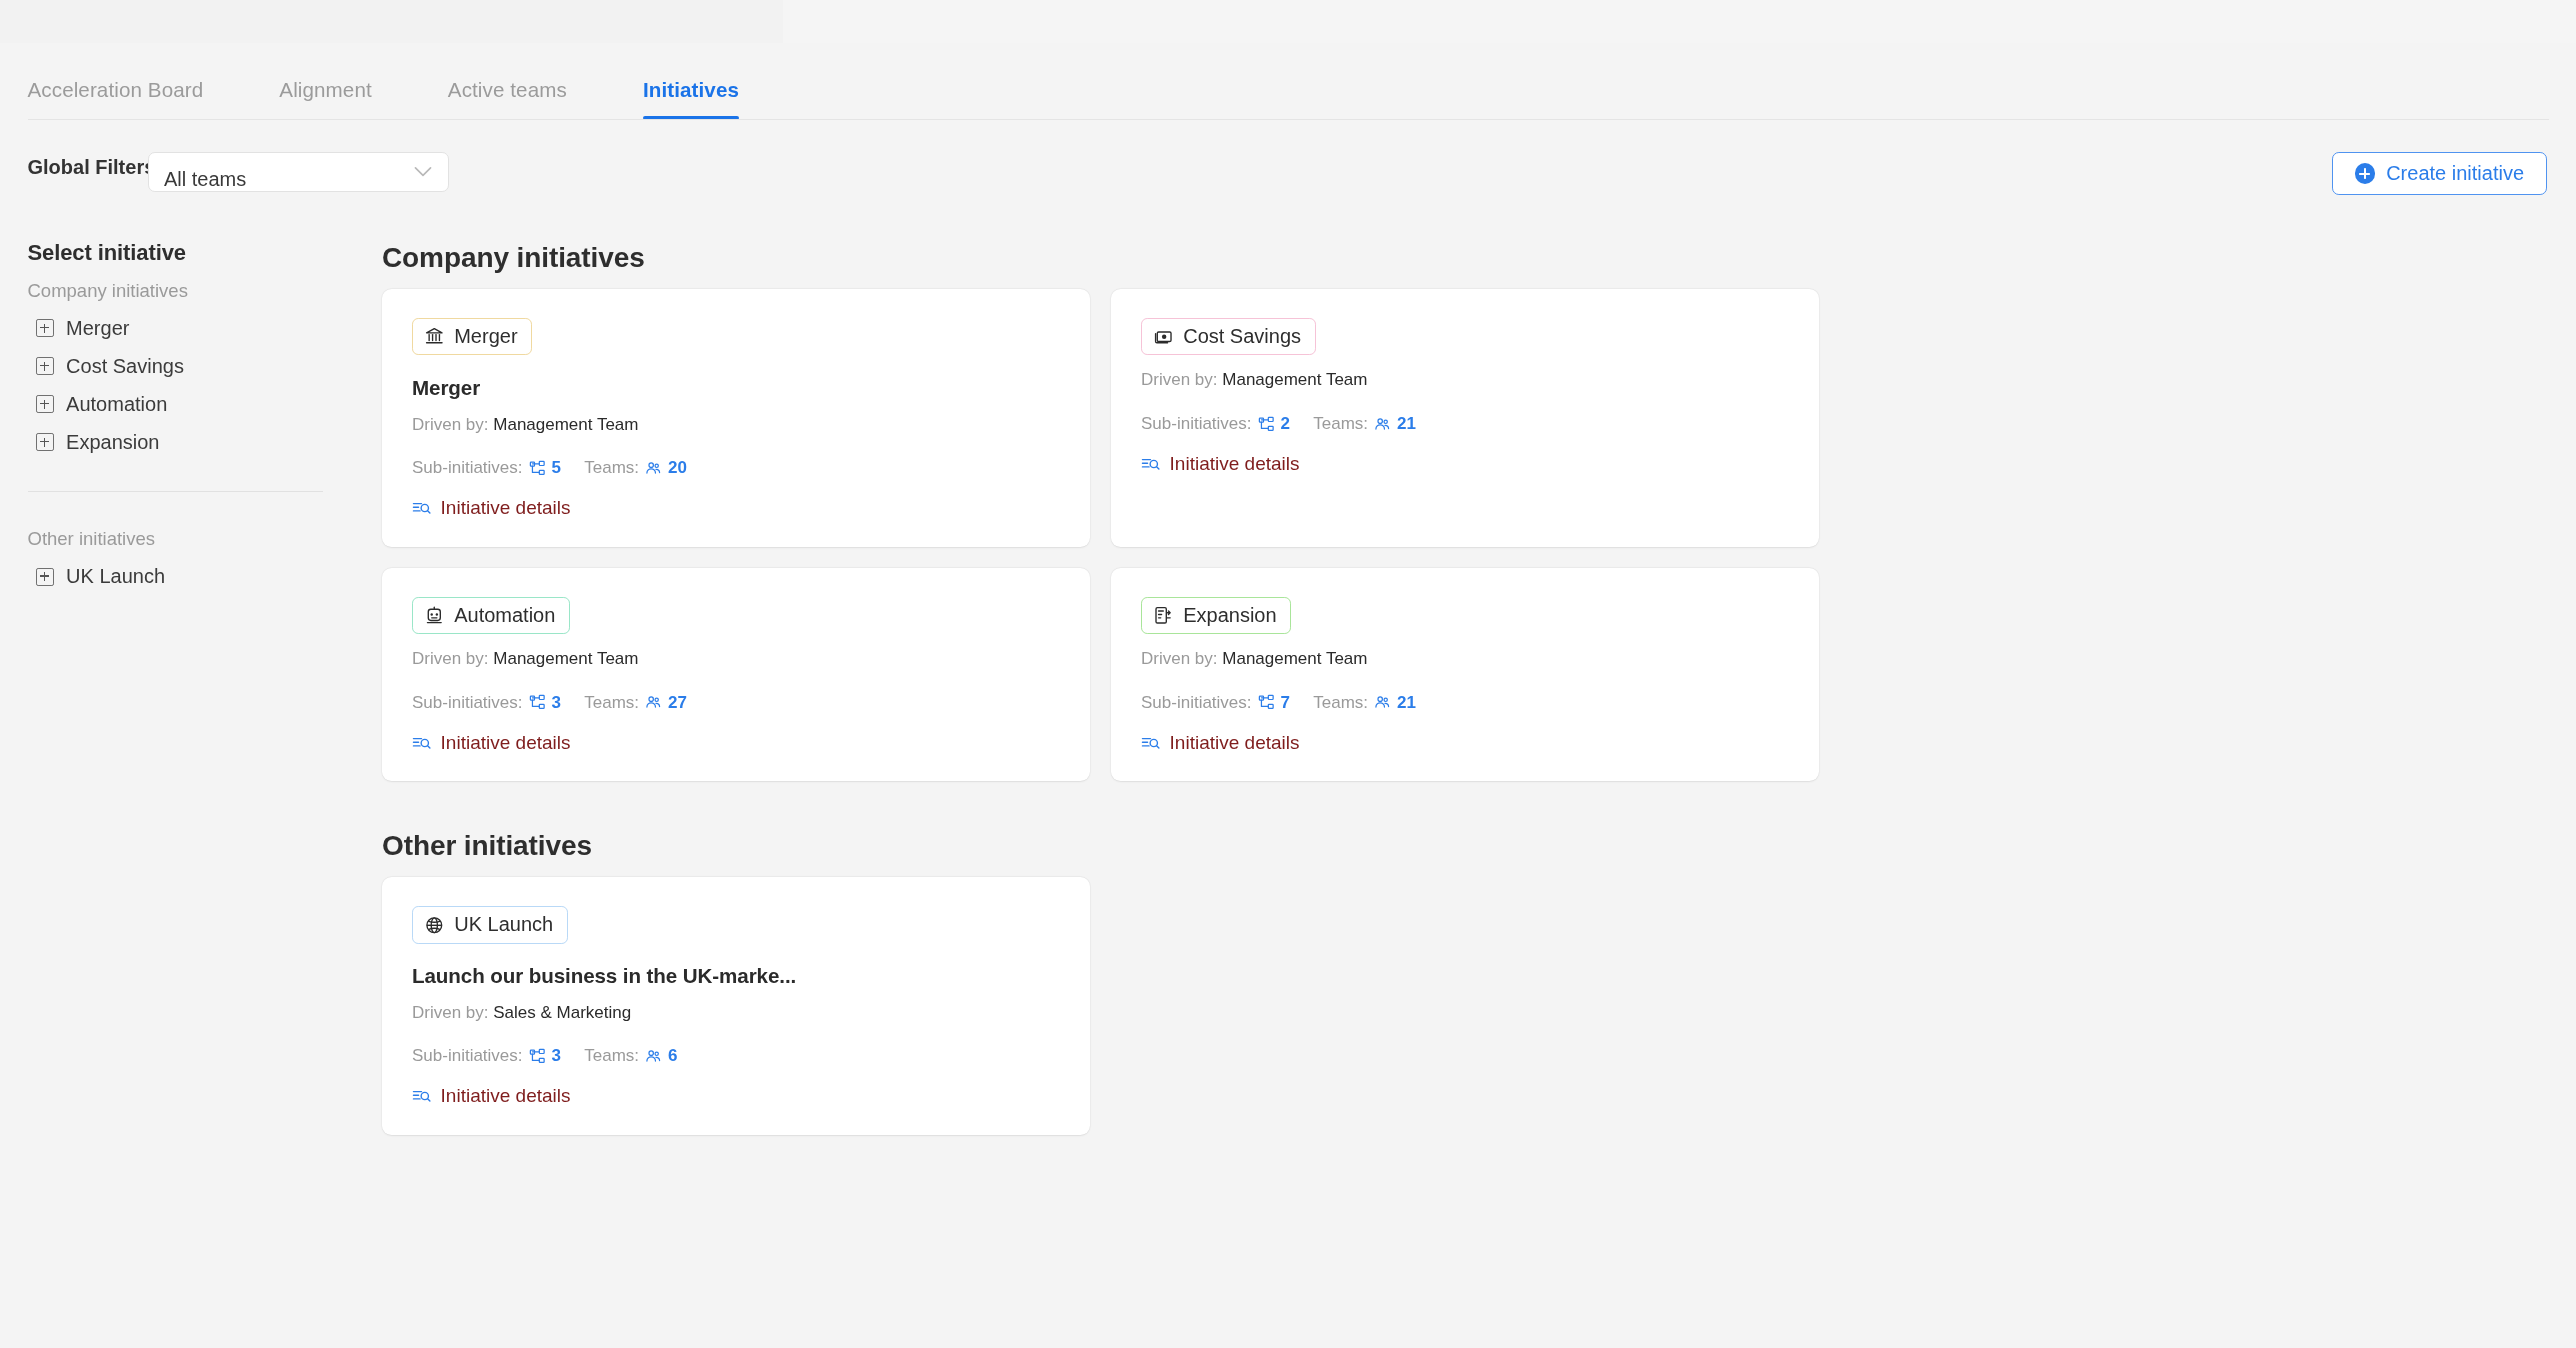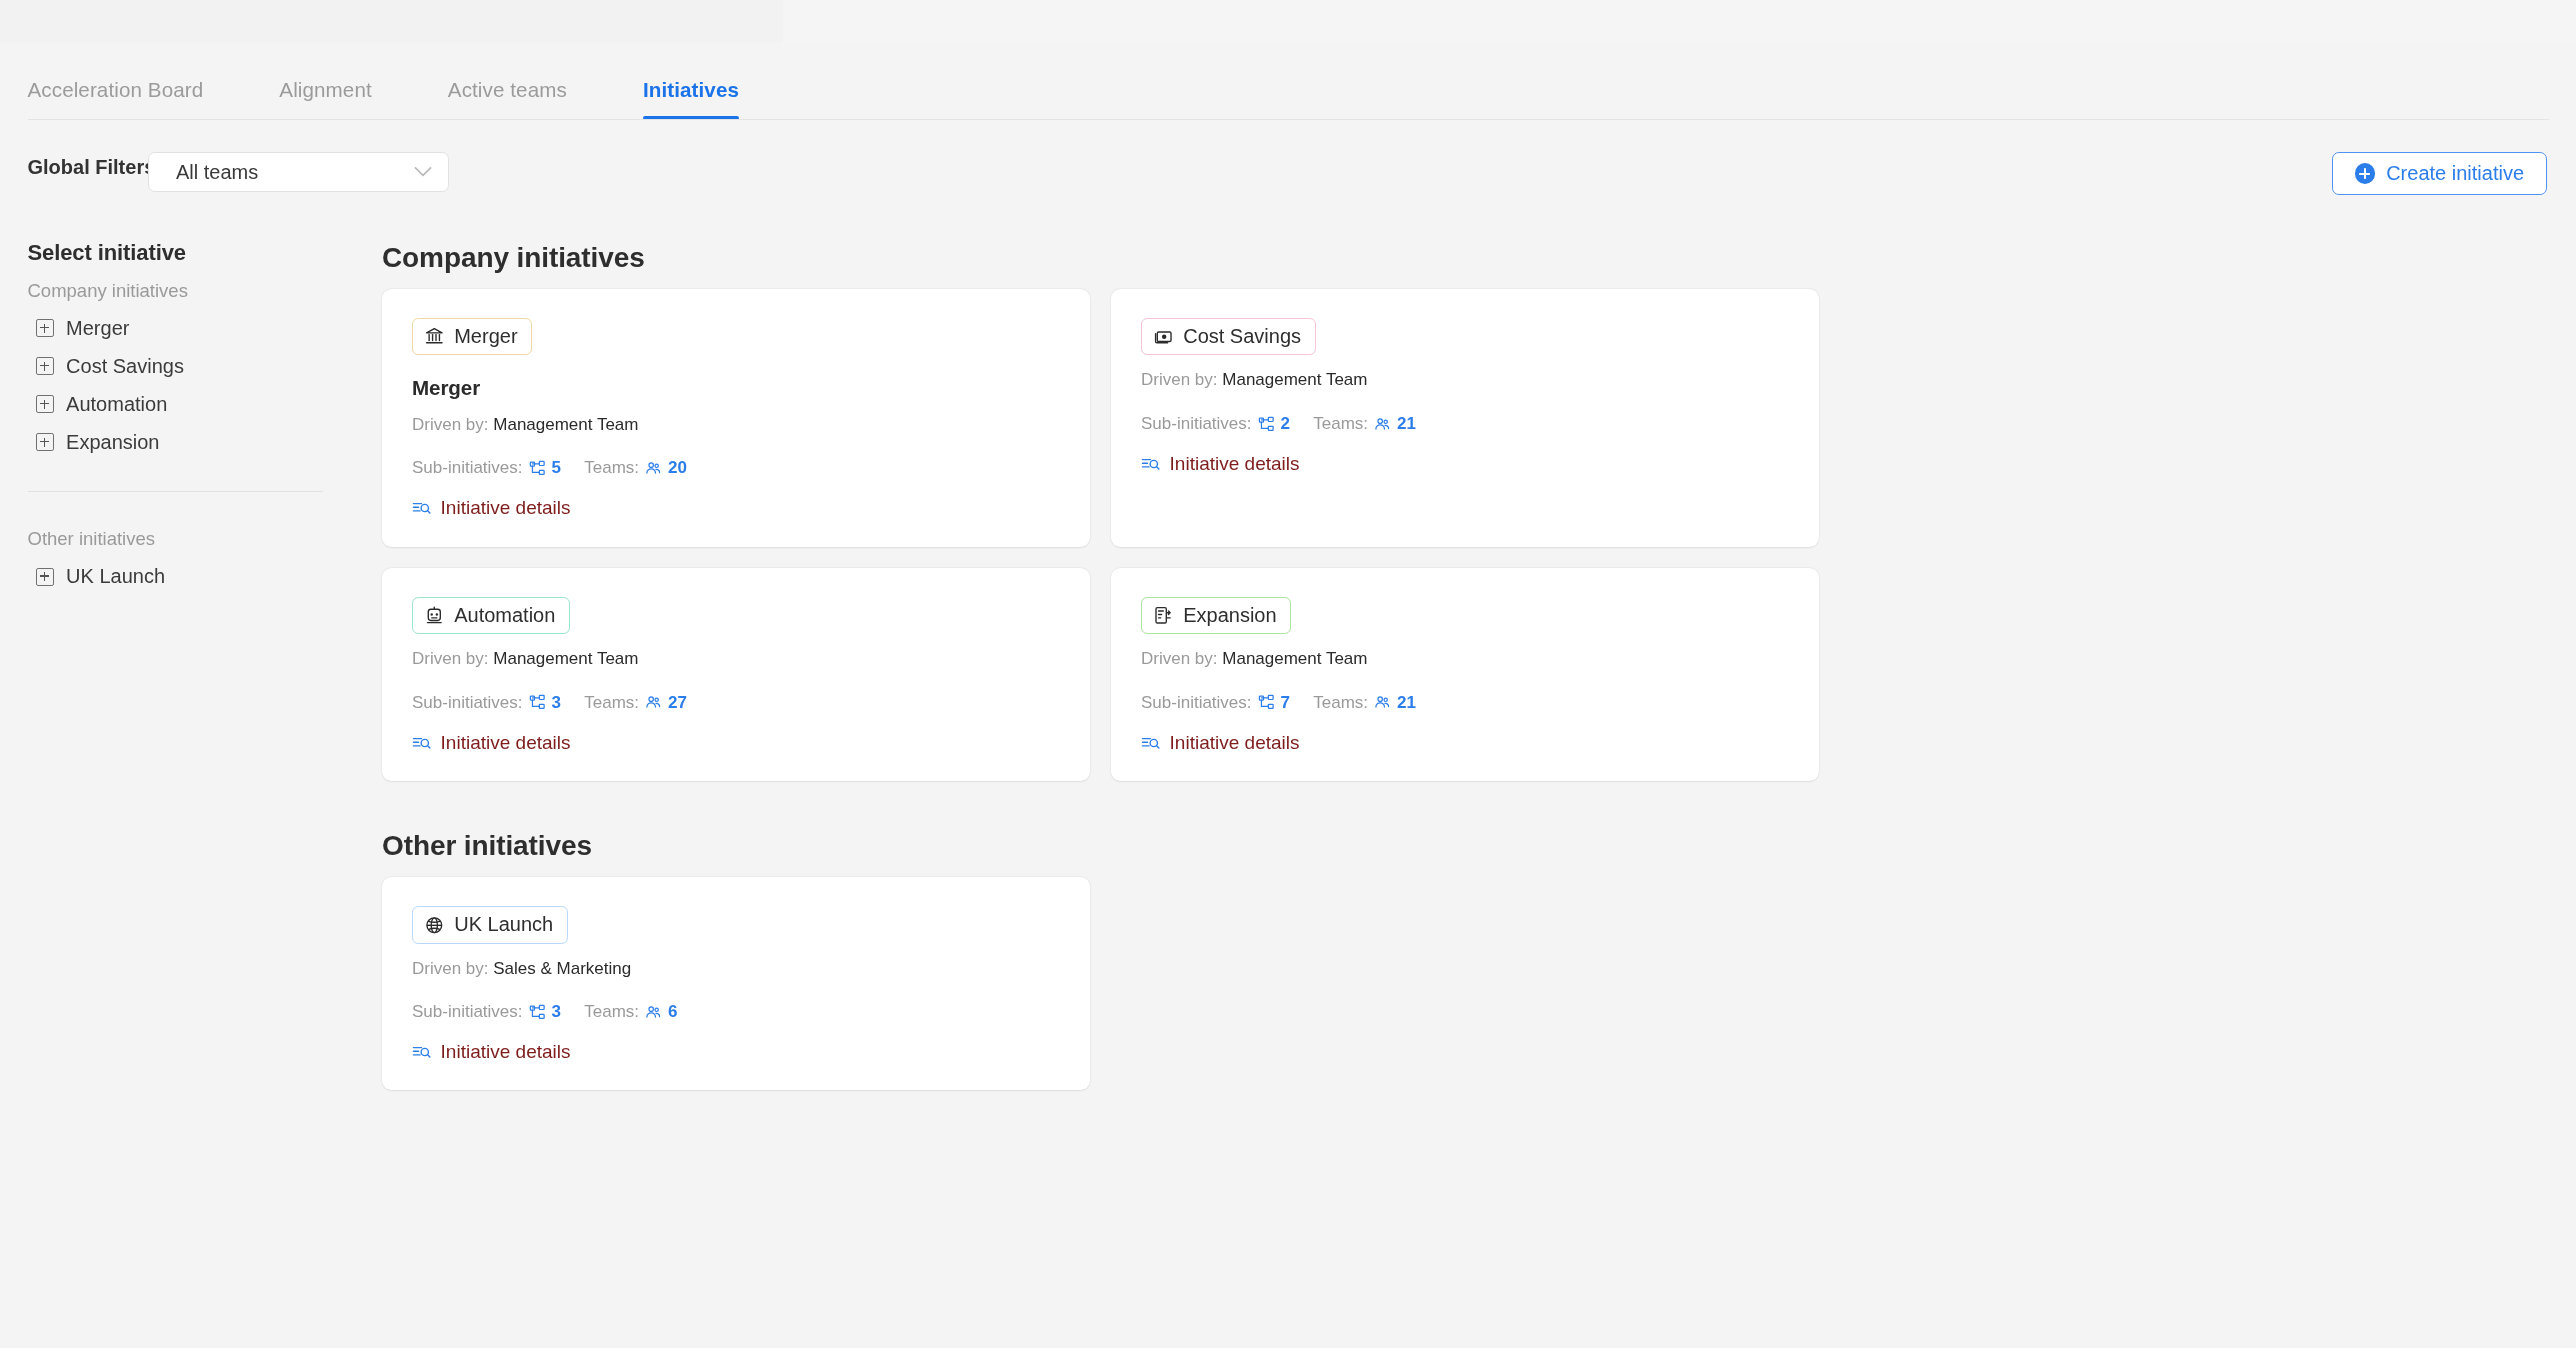--- a/index.html
+++ b/index.html
@@ -45,23 +45,22 @@
     position: absolute; left: 27.5px; top: 20.6px;
     font-size: 20px; font-weight: 700; color: #333;
   }
   .select-box {
     position: absolute; left: 148px; top: 152px - 135px;
     top: 17px;
     width: 301px; height: 40px;
     background: #fff;
     border: 1.4px solid #e2e2e2;
     border-radius: 6.9px;
-    display: flex; align-items: center;
+    display: flex; align-items: flex-end;
     cursor: pointer;
-    padding-left: 12px;
   }
   .select-value { font-size: 20px; color: #3a3a3a; margin-left: 15px; }
   .chev { position: absolute; right: 16.5px; top: 50%; transform: translateY(-50%); }
 
   .create-btn {
     position: absolute; right: 29px; top: 152px;
     height: 43px;
     display: flex; align-items: center; gap: 11px;
     padding: 0 22px;
     background: #ffffff;
@@ -417,21 +416,21 @@
             <span style="display: inline-flex; align-items: center;">
               <svg width="20.6" height="20.6" viewBox="0 0 24 24" fill="none" stroke="#2b2b2b" stroke-width="1.6">
                 <circle cx="12" cy="12" r="8.6"></circle>
                 <ellipse cx="12" cy="12" rx="3.6" ry="8.6"></ellipse>
                 <line x1="3.4" y1="12" x2="20.6" y2="12"></line>
                 <path d="M5 7 q7 3 14 0"></path>
                 <path d="M5 17 q7 -3 14 0"></path>
               </svg>
             </span>
             <span class="tag-label">UK Launch</span>
-          </div><div class="driven"><span>Driven by:</span> <b>Sales &amp; Marketing</b></div><div class="metrics">
+          </div><div class="card-title">Launch our business in the UK-marke...</div><div class="driven"><span>Driven by:</span> <b>Sales &amp; Marketing</b></div><div class="metrics">
             <div class="metric">
               <span>Sub-initiatives:</span>
               <span style="display: inline-flex; align-items: center;">
                 <svg width="16.5" height="16.5" viewBox="0 0 24 24" fill="none" stroke="#2b7de9" stroke-width="1.8" stroke-linecap="round" stroke-linejoin="round">
                   <rect x="2" y="3" width="6" height="6" rx="1"></rect>
                   <rect x="15" y="2" width="7" height="6" rx="1"></rect>
                   <rect x="15" y="15" width="7" height="6" rx="1"></rect>
                   <path d="M5 9 v9 h10"></path>
                   <path d="M5 5.5 h10"></path>
                 </svg>

